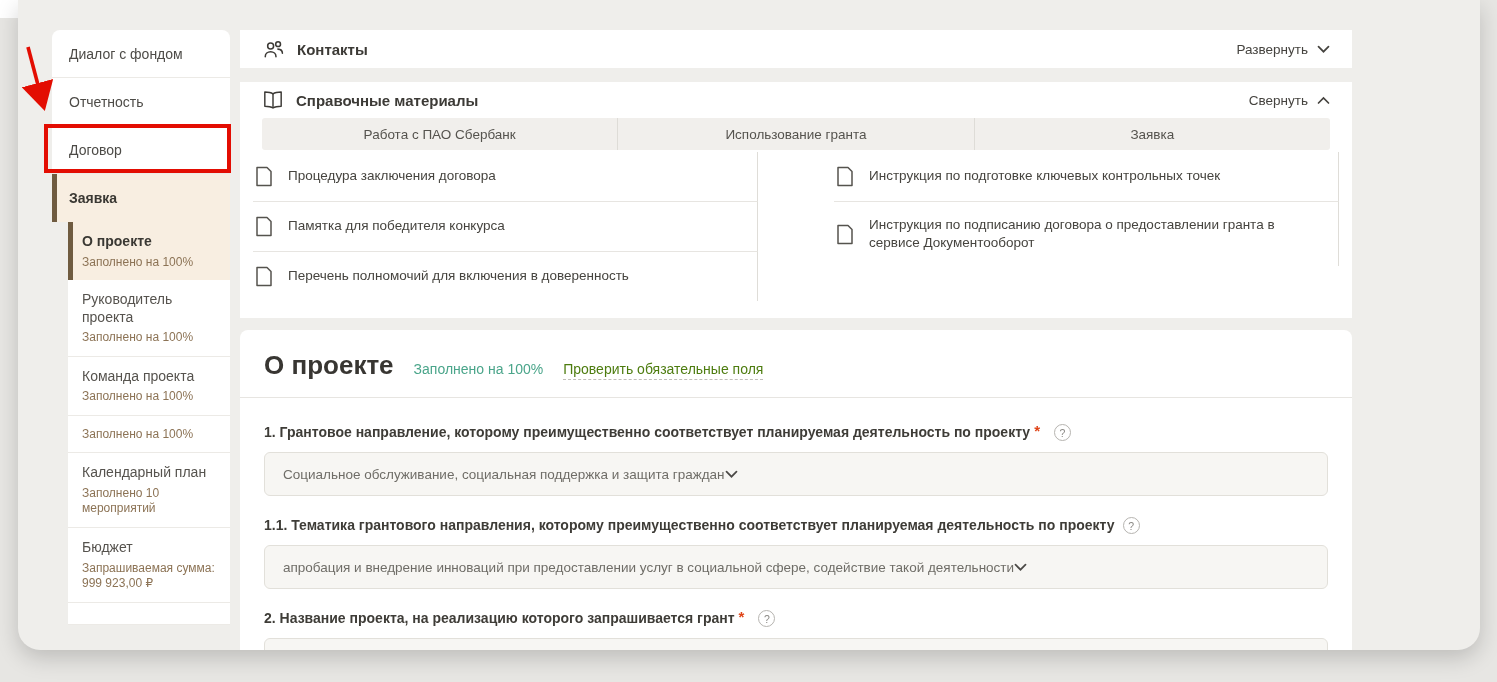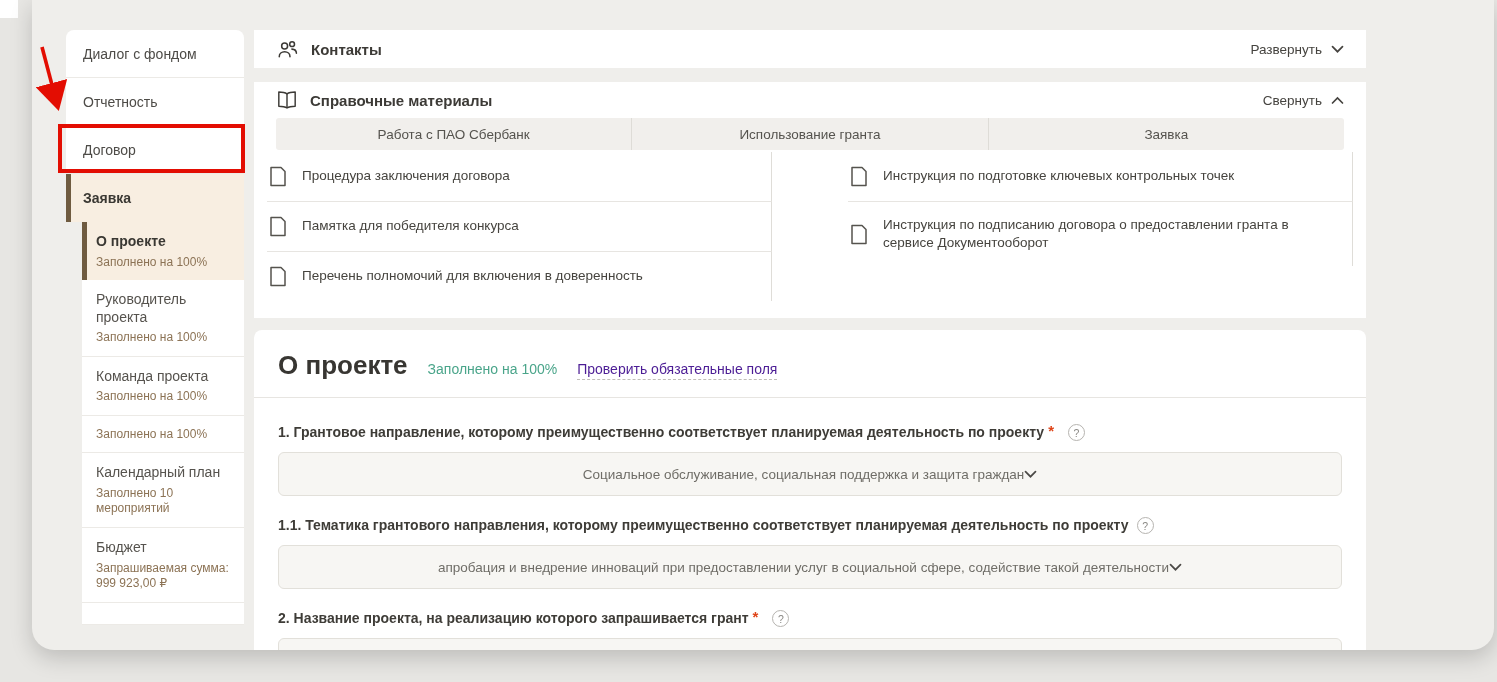--- a/index.html
+++ b/index.html
@@ -1,20 +1,20 @@
 <!DOCTYPE html>
 <html><head>
 <meta charset="utf-8">
 <style>
   * { margin:0; padding:0; box-sizing:border-box; }
   html,body { width:1497px; height:682px; overflow:hidden;
     font-family:"Liberation Sans","DejaVu Sans",sans-serif;
     background:#e7e6e3; }
   .corner-white { position:absolute; left:0; top:0; width:18px; height:18px; background:#ffffff; }
-  .page { position:absolute; left:32px; top:0; width:1462px; height:650px;
+  .page { position:absolute; left:18px; top:0; width:1462px; height:650px;
     background:#efeeeb; border-radius:0 0 22px 22px;
     box-shadow:0 8px 22px rgba(0,0,0,.18); overflow:hidden; }
 
   
   .sidebar { position:absolute; left:34px; top:30px; width:178px; }
   .side-top-item { height:48px; display:flex; align-items:center; padding:0 17px;
     background:#fff; border-bottom:1px solid #eceae6; font-size:14px; color:#4d4b47; cursor:pointer; }
   .side-top-item:first-child { border-radius:8px 8px 0 0; }
   .side-top-item.active { background:#f8eee1; border-left:5px solid #6f5b40; padding-left:12px;
     font-weight:bold; color:#3a3833; border-bottom:none; }
@@ -51,29 +51,29 @@
   .doc-row { display:flex; align-items:center; gap:15px; padding:14px 10px 14px 2px; min-height:49px;
     border-bottom:1px solid #e7e5e1; border-right:1px solid #dfddd8; font-size:13.5px; color:#46443f;
     line-height:1.35; cursor:pointer; }
   .doc-col .doc-row:last-child { border-bottom:none; }
 
   .panel-project { top:330px; height:330px; border-radius:8px 8px 0 0; }
   .proj-header { display:flex; align-items:baseline; gap:20px; padding:20px 24px 16px;
     border-bottom:1px solid #e7e5e1; }
   .proj-title { font-size:26px; font-weight:bold; color:#383632; }
   .proj-complete { font-size:14px; color:#4aa58a; }
-  .proj-check { font-size:14px; color:#4c1d95; border-bottom:1px dashed #c0beb9; padding-bottom:2px; cursor:pointer; }
+  .proj-check { font-size:14px; color:#4d7c0f; border-bottom:1px dashed #c0beb9; padding-bottom:2px; cursor:pointer; }
   .proj-body { padding:16px 24px 0; }
   .q-label { font-size:14px; font-weight:bold; color:#3e3c37; margin:10px 0 11px; display:flex; align-items:flex-start; }
   .req { color:#df4418; font-size:15px; margin:-2px 6px 0 4px; }
   .help { width:17px; height:17px; border:1px solid #b6b4b0; border-radius:50%; display:inline-flex;
     align-items:center; justify-content:center; font-size:10.5px; color:#8a8884; margin-left:8px;
     flex:none; font-weight:normal; cursor:pointer; }
   .select { height:44px; background:#f7f6f3; border:1px solid #e2e0da; border-radius:6px;
-    display:flex; align-items:center; justify-content:center; padding:0 18px;
+    display:flex; align-items:center; justify-content:flex-start; padding:0 18px;
     font-size:13.5px; color:#6f6d67; margin-bottom:21px; cursor:pointer; }
   .input-stub { height:34px; background:#f7f6f3; border:1px solid #e2e0da; border-radius:6px;
     cursor:text; }
   svg { display:block; }
 </style>
 </head>
 <body>
 
 <div class="corner-white"></div>
 

